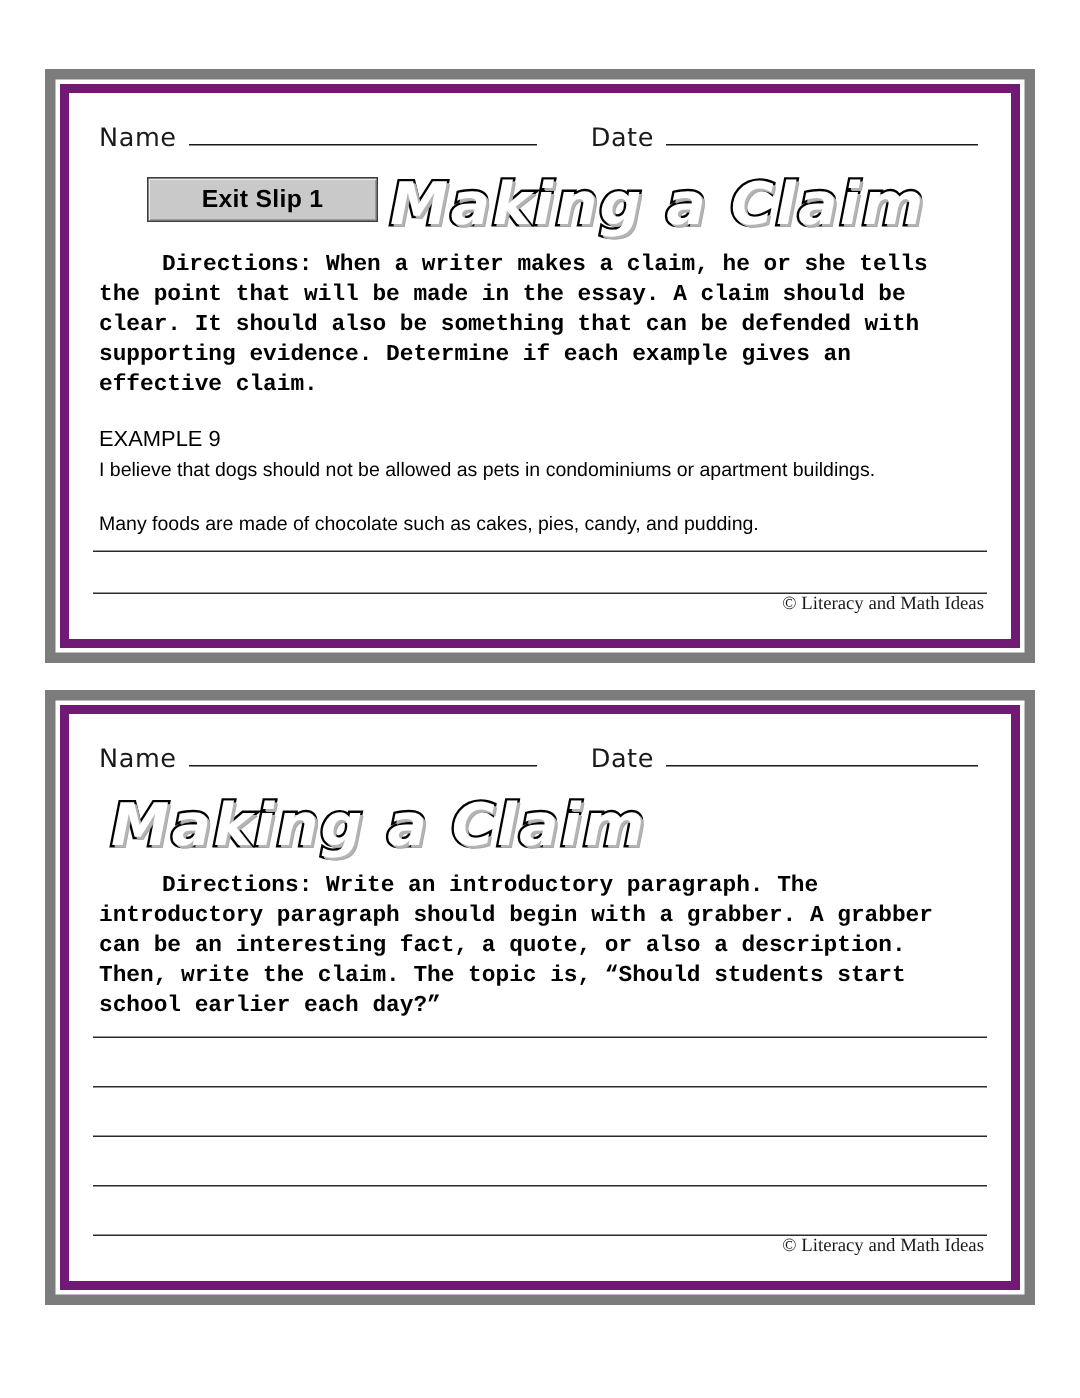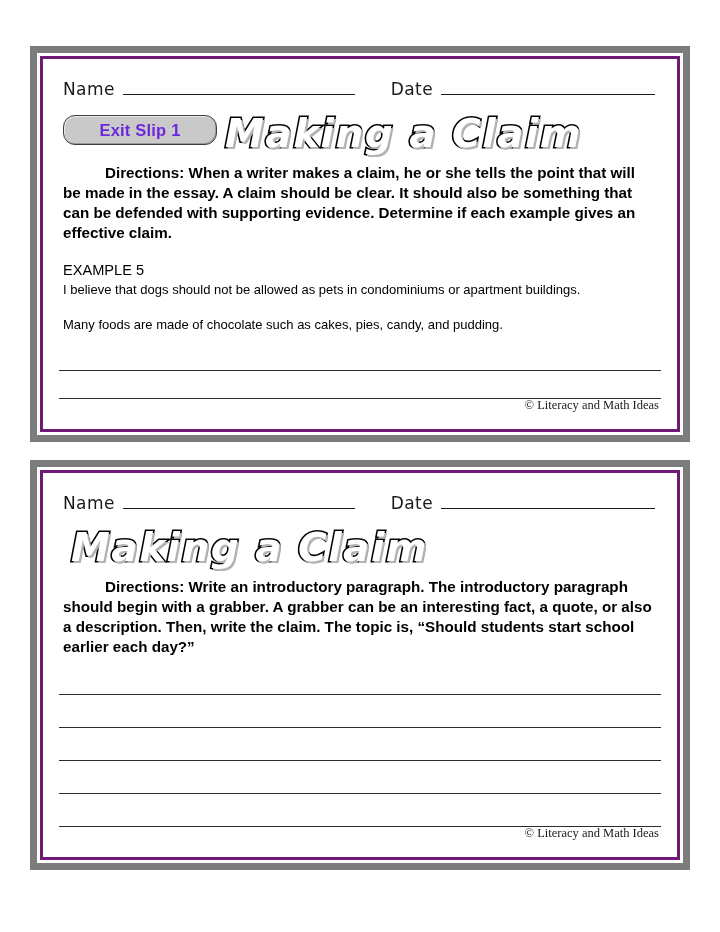--- a/index.html
+++ b/index.html
@@ -24,21 +24,21 @@
   
   .slip {
     position: relative;
     box-sizing: border-box;
     border: 7px solid #7c7c7c;
     background: #ffffff;
     padding: 3px;
   }
   .slip-inner {
     box-sizing: border-box;
-    border: 3px solid #701a75;
+    border: 6px solid #701a75;
     background: #ffffff;
     width: 100%;
     height: 100%;
     padding: 14px 16px 6px 16px;
     position: relative;
   }
   #slip-1 { height: 396px; }
   #slip-2 { height: 410px; margin-top: 18px; }
 
   
@@ -71,30 +71,31 @@
     margin-top: 10px;
     padding-left: 4px;
     height: 42px;
   }
   .exit-badge {
     box-sizing: border-box;
     min-width: 154px;
     height: 30px;
     background: #c9c9c9;
     border: 1.5px solid #3d3d3d;
-    border-radius: 12px;
+    border-radius: 0;
     box-shadow: inset 1px 1px 0 #eaeaea, inset -1px -1px 0 #9a9a9a;
     display: flex;
     align-items: center;
     justify-content: center;
     font-size: 16.5px;
     font-weight: bold;
-    color: #6d28d9;
+    color: #000000;
     letter-spacing: .2px;
     flex: 0 0 auto;
+    margin-left: 32px;
   }
   .claim-title {
     margin-left: 8px;
     font-family: "DejaVu Sans", sans-serif;
     font-weight: bold;
     font-style: italic;
     font-size: 39px;
     line-height: 1;
     color: #ffffff;
     letter-spacing: 1.5px;
@@ -103,21 +104,21 @@
     top: 3px;
     -webkit-text-stroke: 3.2px #000000;
     paint-order: stroke fill;
     text-shadow:
        1.5px 1.5px 0 #b4b4b4,
        2px 2px 0 #a8a8a8;
   }
 
   
   .directions {
-    font-family: Liberation Sans, sans-serif;
+    font-family: Liberation Mono, monospace;
     font-weight: bold;
     font-size: 15.2px;
     line-height: 1.32;
     color: #000000;
     margin: 12px 0 0 0;
     padding: 0 6px 0 4px;
     text-indent: 42px;
     text-align: left;
   }
   .example-block {
@@ -179,21 +180,21 @@
       </div>
 
       <div class="title-row">
         <div class="exit-badge">Exit Slip 1</div>
         <div class="claim-title">Making a Claim</div>
       </div>
 
       <p class="directions">Directions:  When a writer makes a claim, he or she tells the point that will be made in the essay.  A claim should be clear.  It should also be something that can be defended with supporting evidence.  Determine if each example gives an effective claim.</p>
 
       <div class="example-block">
-        <div class="example-label">EXAMPLE 5</div>
+        <div class="example-label">EXAMPLE 9</div>
         <div class="example-text">I believe that dogs should not be allowed as pets in condominiums or apartment buildings.</div>
       </div>
 
       <div class="example-block">
         <div class="example-text">Many foods are made of chocolate such as cakes, pies, candy, and pudding.</div>
       </div>
 
       <div class="lines">
         <div class="write-line"></div>
         <div class="write-line"></div>

